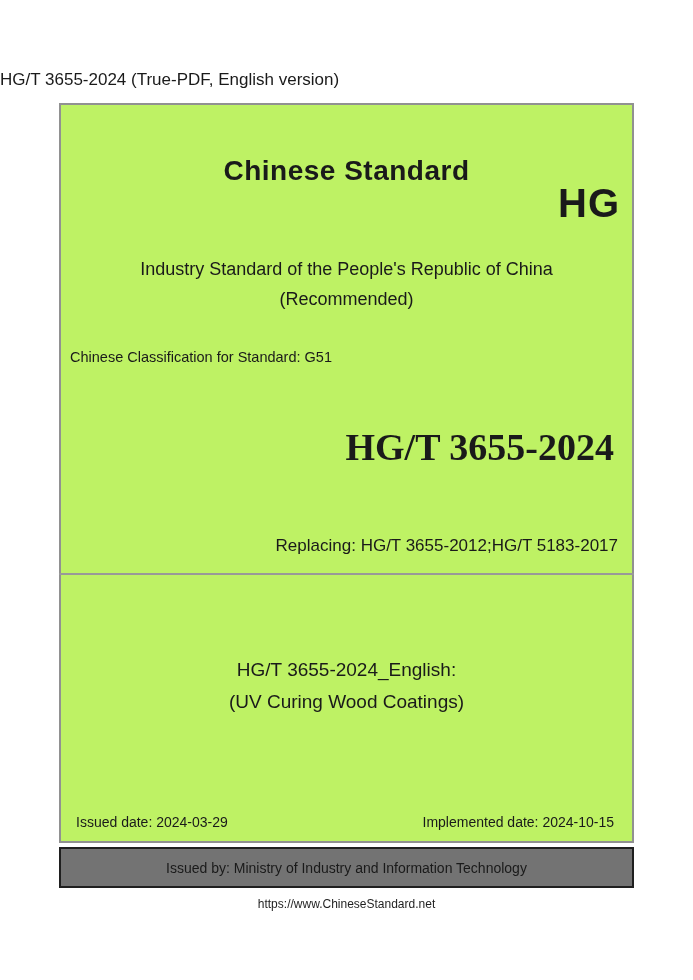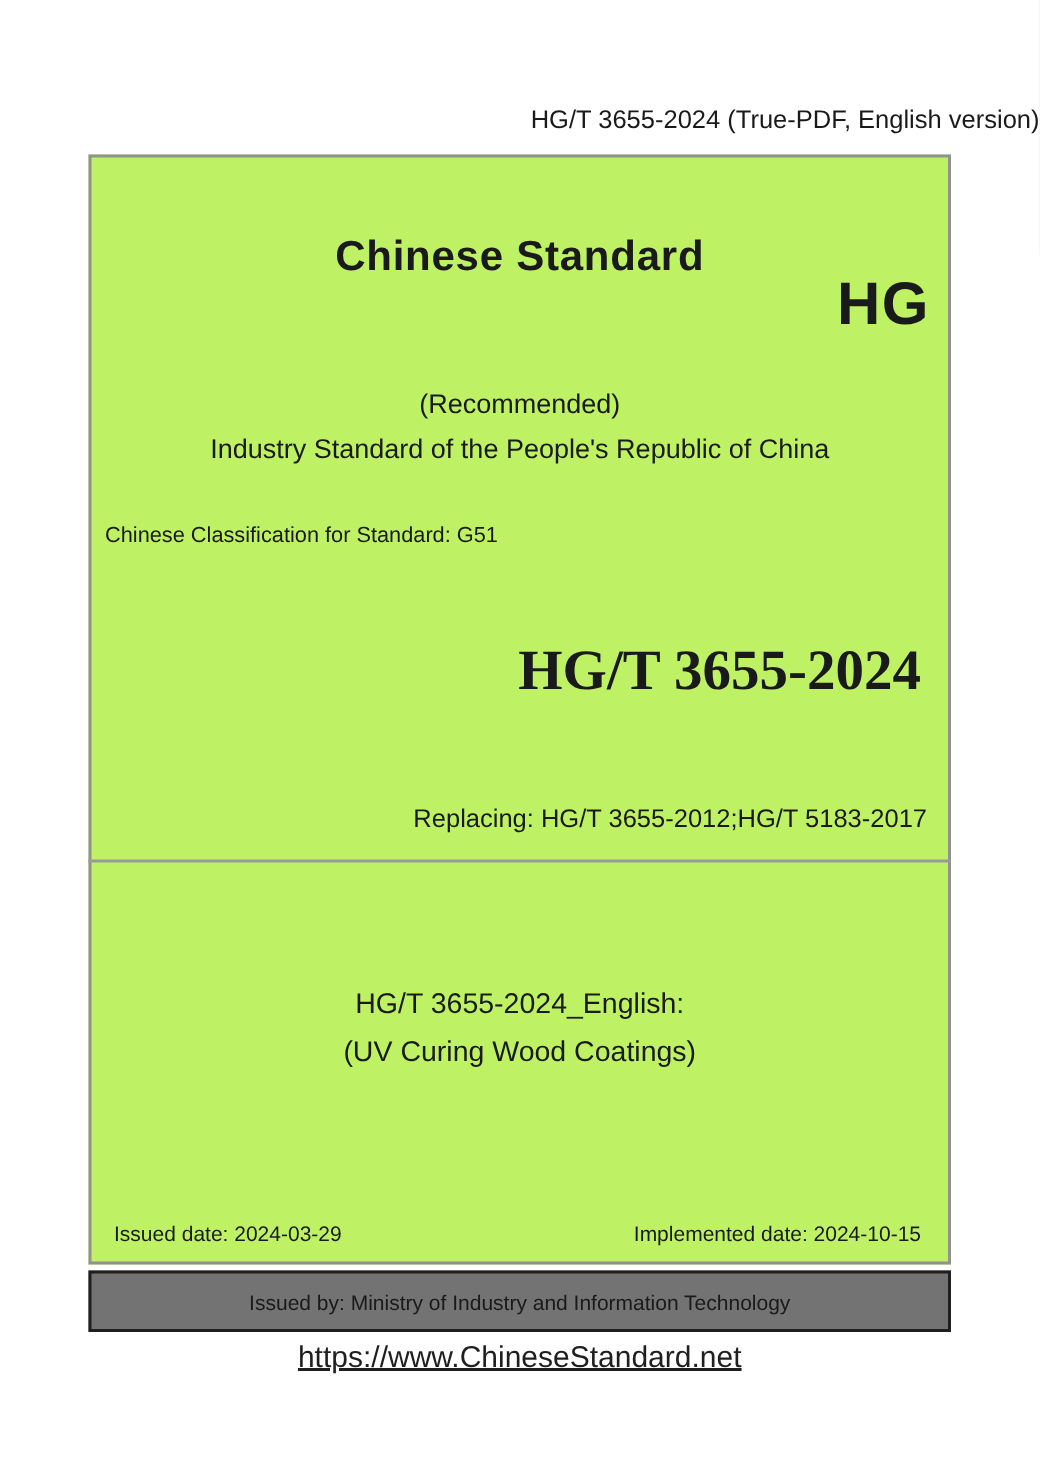--- a/index.html
+++ b/index.html
@@ -12,21 +12,21 @@
     font-family: "Liberation Sans", "DejaVu Sans", sans-serif;
     color: #1a1a1a;
     overflow: hidden;
   }
 
   .header-text {
     position: absolute;
     top: 70px;
     left: 0;
     width: 100%;
-    text-align: right;
+    text-align: left;
     font-size: 17px;
     line-height: 1.2;
     color: #1a1a1a;
   }
 
   .main-box {
     position: absolute;
     left: 59px;
     top: 103px;
     width: 575px;
@@ -138,42 +138,41 @@
   }
 
   .site-link-wrap {
     position: absolute;
     top: 894px;
     left: 0;
     width: 100%;
     text-align: center;
   }
   .site-link {
-    font-size: 20px;
+    font-size: 12px;
     color: #1f1f1f;
-    text-decoration: underline;
     cursor: pointer;
   }
 </style>
 </head>
 <body>
 
 <div class="page">
 
   <div class="header-text">HG/T 3655-2024 (True-PDF, English version)</div>
 
   <div class="main-box">
 
     <div class="brand-title">Chinese Standard</div>
 
     <div class="brand-logo">HG</div>
 
     <div class="subtitle-block">
+      <div>Industry Standard of the People's Republic of China</div>
       <div>(Recommended)</div>
-      <div>Industry Standard of the People's Republic of China</div>
     </div>
 
     <div class="classification">Chinese Classification for Standard: G51</div>
 
     <div class="standard-number">HG/T 3655-2024</div>
 
     <div class="replacing">Replacing: HG/T 3655-2012;HG/T 5183-2017</div>
 
     <div class="divider"></div>
 

